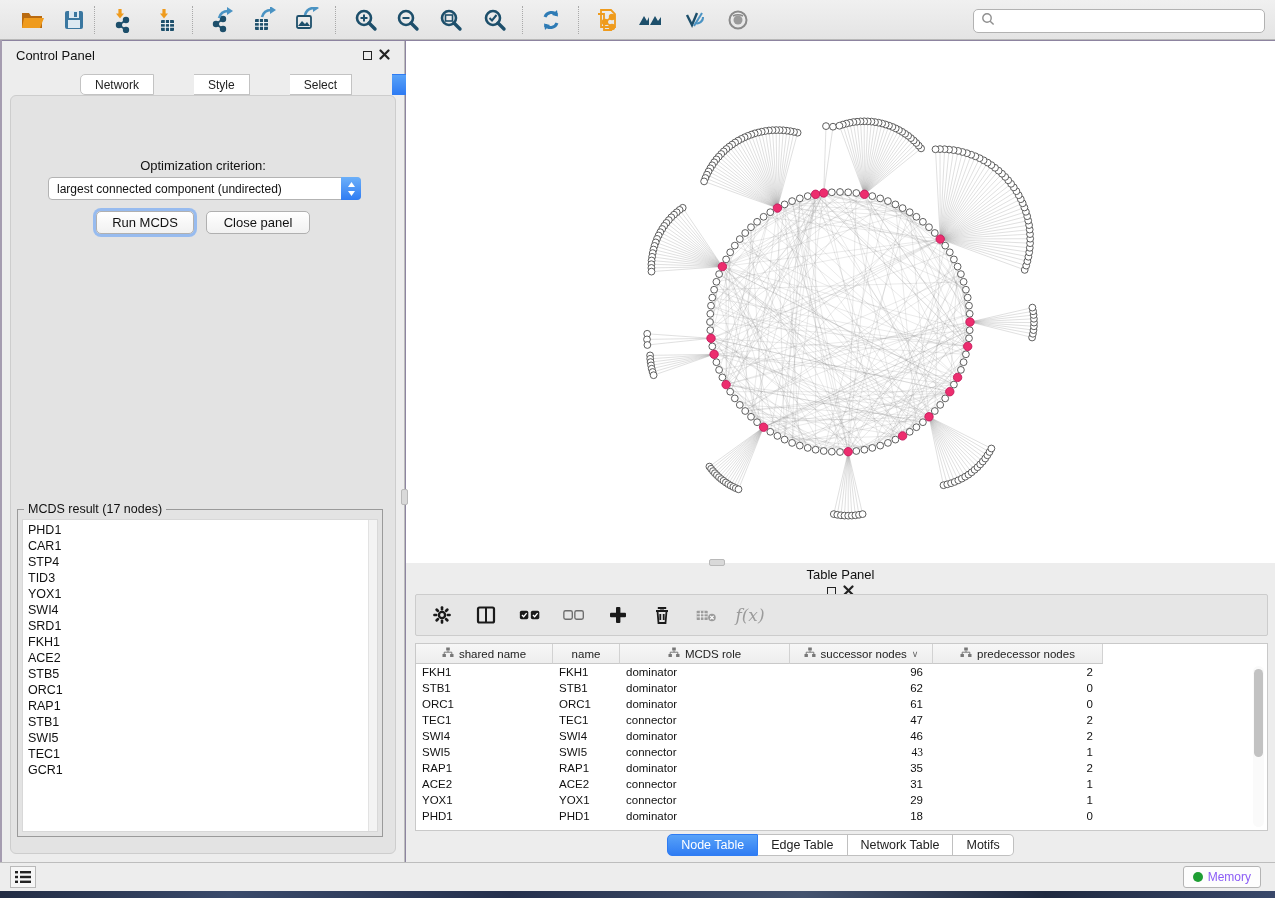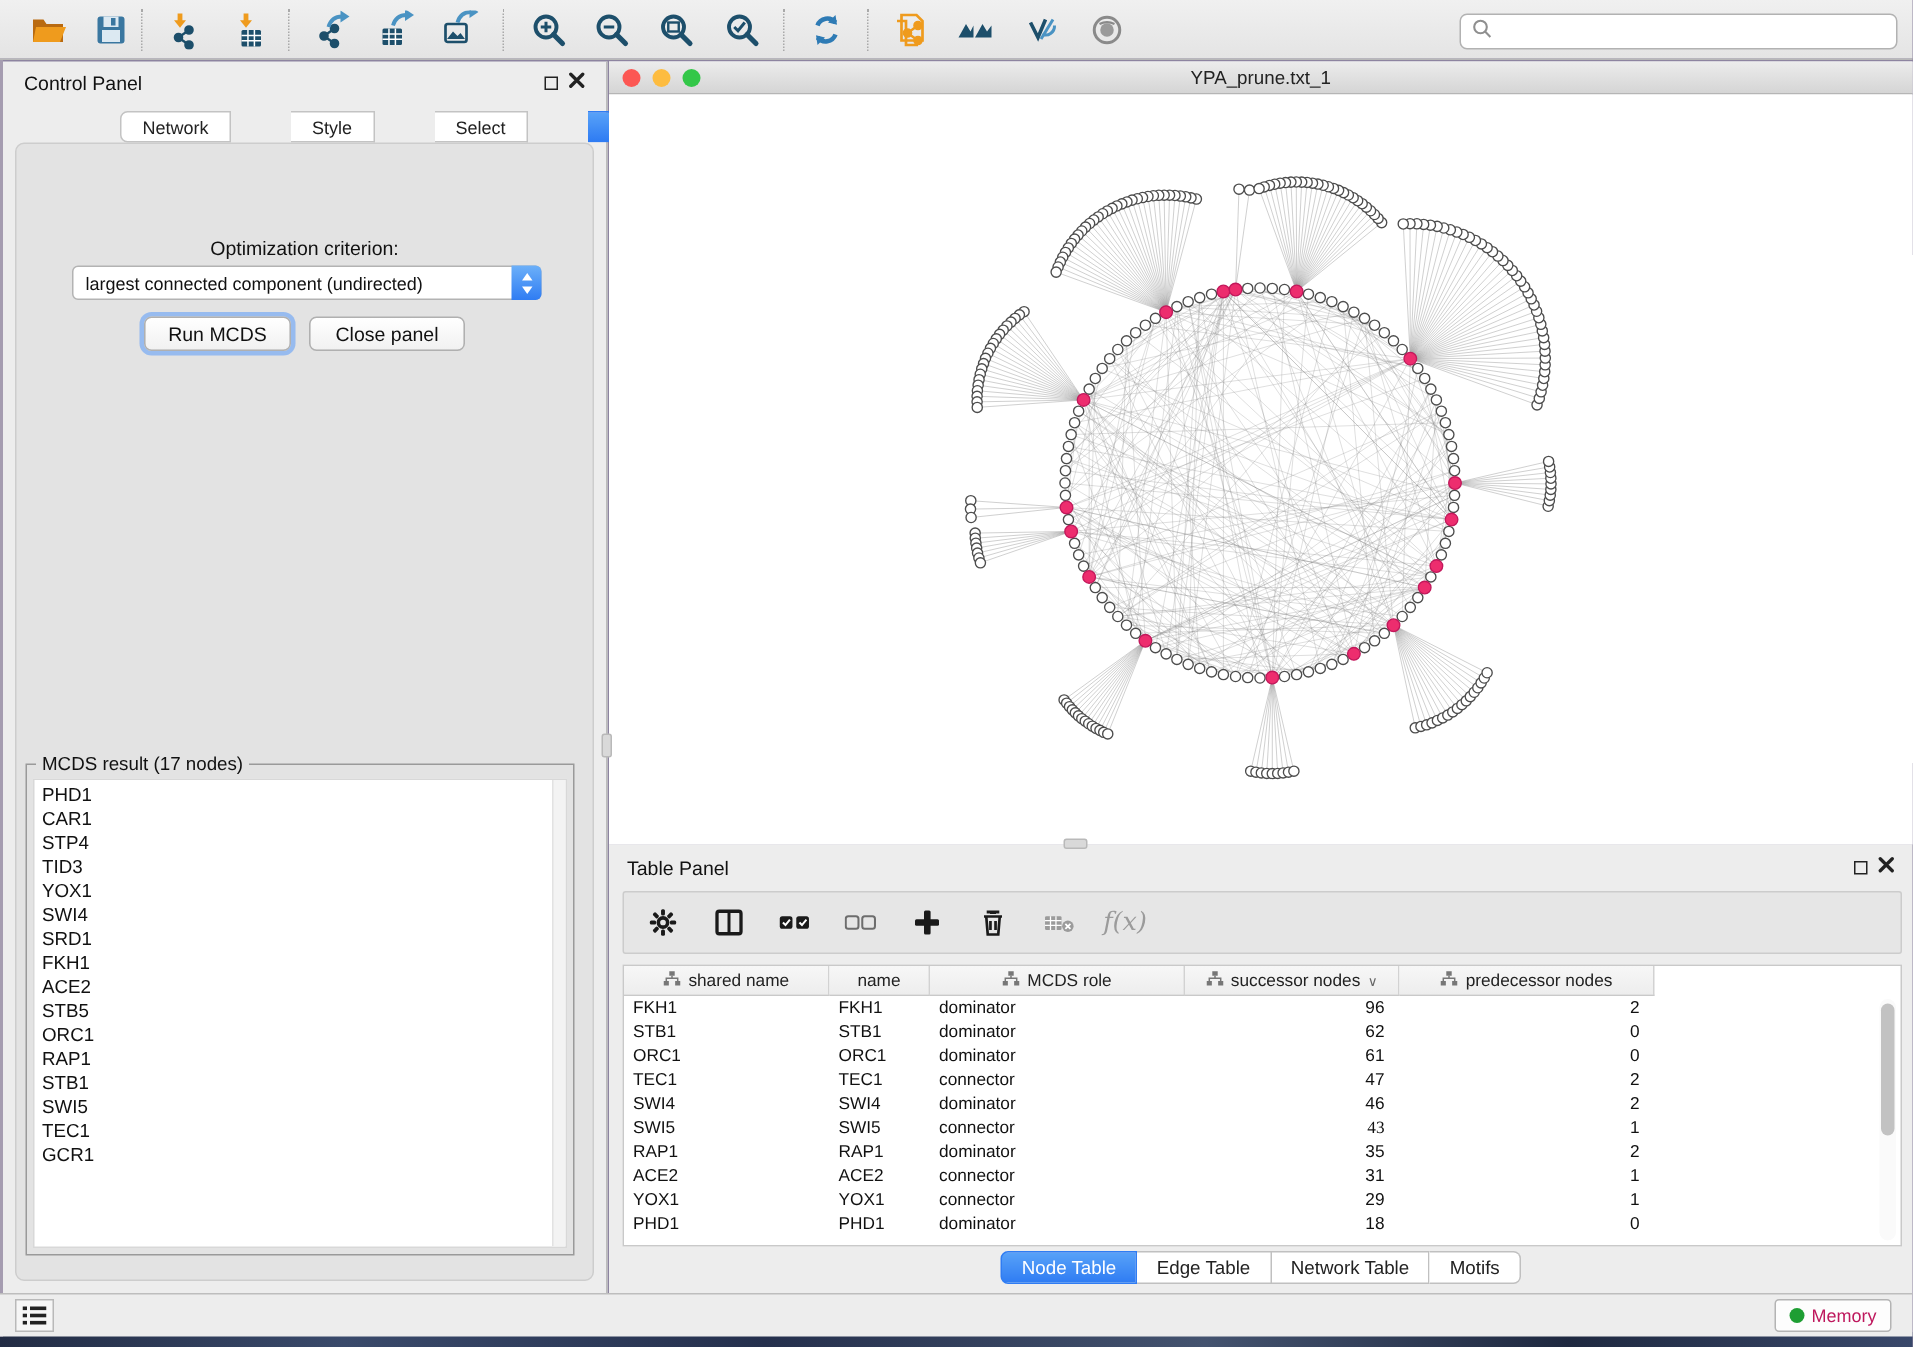--- a/index.html
+++ b/index.html
@@ -68,21 +68,21 @@
   .traffic span { width:12px; height:12px; border-radius:50%; display:block; }
   .net-title { width:100%; text-align:center; font-size:12.5px; color:#222; }
   .net-canvas { position:absolute; left:0; top:22px; width:869px; height:500px; background:#fff; }
   .hsplit-grip { position:absolute; left:303px; bottom:-3px; width:16px; height:7px;
     background:#d9d9d9; border:1px solid #b9b9b9; border-radius:2px; z-index:5; }
   .vsplit-grip { position:absolute; left:399px; top:448px; width:7px; height:16px;
     background:#d9d9d9; border:1px solid #b9b9b9; border-radius:2px; z-index:5; }
   
   .table-panel { position:absolute; left:406px; top:563px; width:869px; height:299px; background:#ededed; }
   .tp-header { position:absolute; left:12px; right:12px; top:4px; height:22px; display:flex;
-    align-items:center; justify-content:space-between; }
+    align-items:center; justify-content:space-between;flex-direction:column; }
   .tp-toolbar { position:absolute; left:9px; right:7px; top:31px; height:42px;
     background:#e6e6e6; border:1px solid #cccccc; border-radius:2px;
     display:flex; align-items:center; padding-left:15px; gap:22px; }
   .tp-tool { width:22px; height:22px; display:flex; align-items:center; justify-content:center; }
   .tablebox { position:absolute; left:9px; right:7px; top:80px; height:188px; background:#fff;
     border:1px solid #c9c9c9; overflow:hidden; }
   .thead { position:absolute; left:0; top:0; height:20px; display:flex; }
   .th { background:linear-gradient(#f7f7f7,#ededed); border-right:1px solid #d2d2d2;
     border-bottom:1px solid #c9c9c9; display:flex; align-items:center; justify-content:center;
     gap:5px; font-size:11.5px; color:#222; }
@@ -102,21 +102,21 @@
   .btab:first-child { border-left:1px solid #c0c0c0; border-radius:5px 0 0 5px; }
   .btab:last-child { border-radius:0 5px 5px 0; }
   .btab.active { background:linear-gradient(#58a2f8,#2f7cf3); border-color:#2f7cf3; color:#fff; }
   
   .statusbar { position:absolute; left:0; right:0; top:862px; height:29px; background:#ededed;
     border-top:1px solid #bdbdbd; }
   .status-left-btn { position:absolute; left:10px; top:3px; width:26px; height:22px;
     background:#f6f6f6; border:1px solid #b9b9b9; display:flex; align-items:center; justify-content:center; }
   .memory-btn { position:absolute; right:14px; top:3px; height:22px; background:#fdfdfd;
     border:1px solid #b4b4b4; border-radius:3px; display:flex; align-items:center;
-    gap:5px; padding:0 9px; font-size:12px; color:#be185d;justify-content:flex-end; }
+    gap:5px; padding:0 9px; font-size:12px; color:#8b5cf6;justify-content:flex-end; }
   .memory-dot { width:10px; height:10px; border-radius:50%; }
   .left-strip { position:absolute; left:0; top:40px; width:2px; bottom:7px; background:#a59cb0; }
 </style>
 </head>
 <body>
 
 <div class="desktop-bottom"></div>
 <div class="left-strip"></div>
 
 <div class="toolbar">
@@ -357,28 +357,20 @@
             <div class="mcds-item">GCR1</div>
           </div>
         <div class="scrolltrack"></div>
       </div>
     </div>
   </div>
   <div class="vsplit-grip"></div>
 </div>
 
 <div class="network-panel">
-  <div class="net-titlebar">
-    <span class="traffic">
-      <span id="tl-red" style="background: rgb(252, 87, 83);"></span>
-      <span id="tl-yel" style="background: rgb(253, 188, 64);"></span>
-      <span id="tl-grn" style="background: rgb(51, 199, 72);"></span>
-    </span>
-    <span class="net-title">YPA_prune.txt_1</span>
-  </div>
   <div class="net-canvas">
     <svg id="graph-svg" width="869" height="500" viewBox="0 0 869 500">
         <g>
           <line x1="409.6" y1="131.3" x2="561.7" y2="283.4" stroke="#7d7d7d" stroke-opacity="0.3" stroke-width="0.55"></line>
           <line x1="305.0" y1="275.3" x2="328.8" y2="182.6" stroke="#7d7d7d" stroke-opacity="0.3" stroke-width="0.55"></line>
           <line x1="534.2" y1="176.1" x2="310.4" y2="299.2" stroke="#7d7d7d" stroke-opacity="0.3" stroke-width="0.55"></line>
           <line x1="434.0" y1="129.0" x2="510.4" y2="153.8" stroke="#7d7d7d" stroke-opacity="0.3" stroke-width="0.55"></line>
           <line x1="304.3" y1="267.2" x2="481.9" y2="138.1" stroke="#7d7d7d" stroke-opacity="0.3" stroke-width="0.55"></line>
           <line x1="534.2" y1="176.1" x2="306.3" y2="283.4" stroke="#7d7d7d" stroke-opacity="0.3" stroke-width="0.55"></line>
           <line x1="316.4" y1="203.6" x2="442.2" y2="129.3" stroke="#7d7d7d" stroke-opacity="0.3" stroke-width="0.55"></line>

